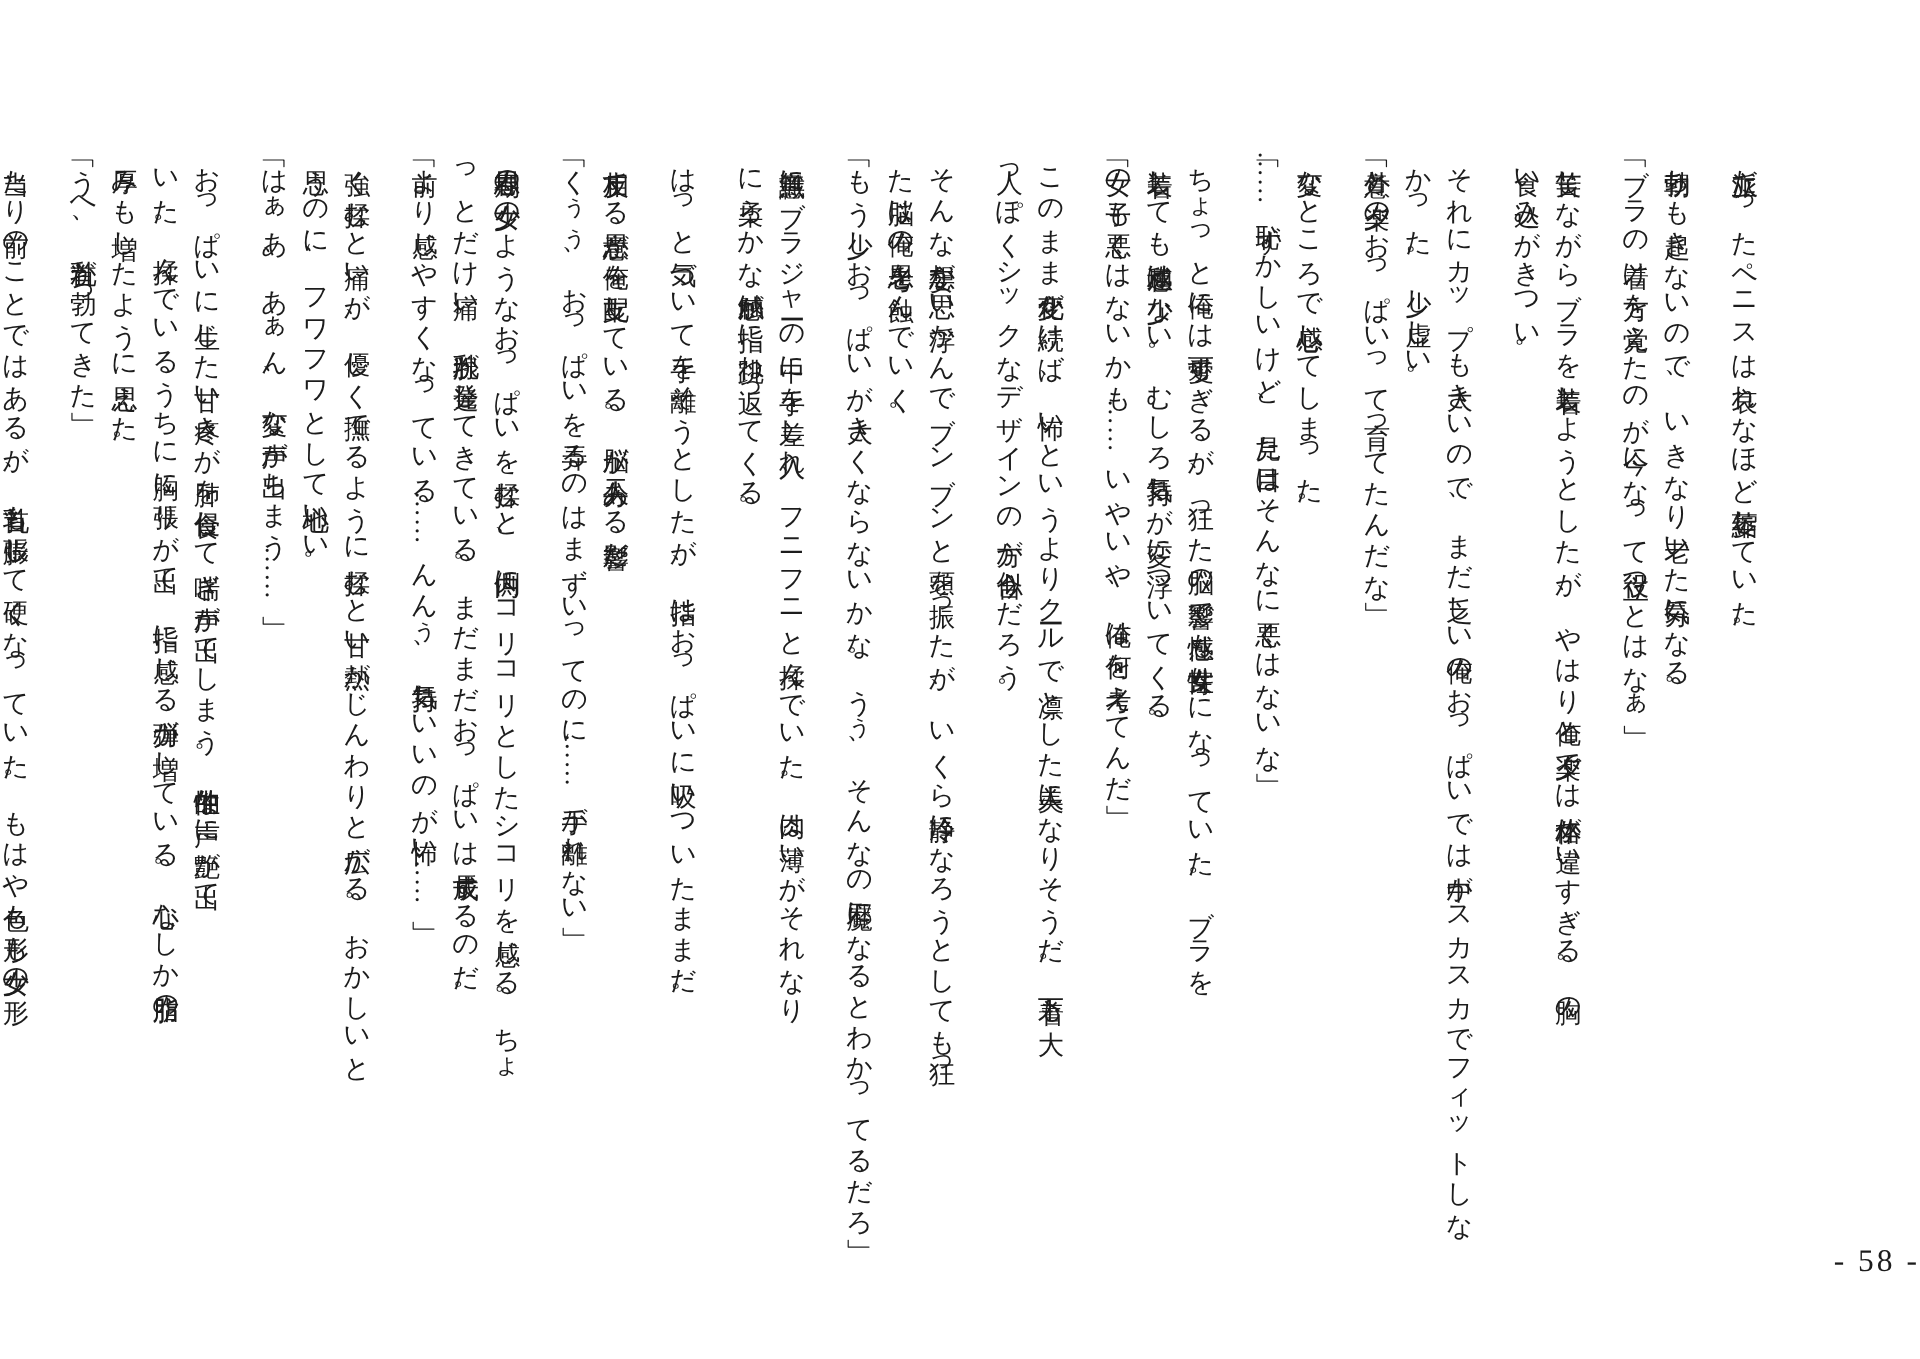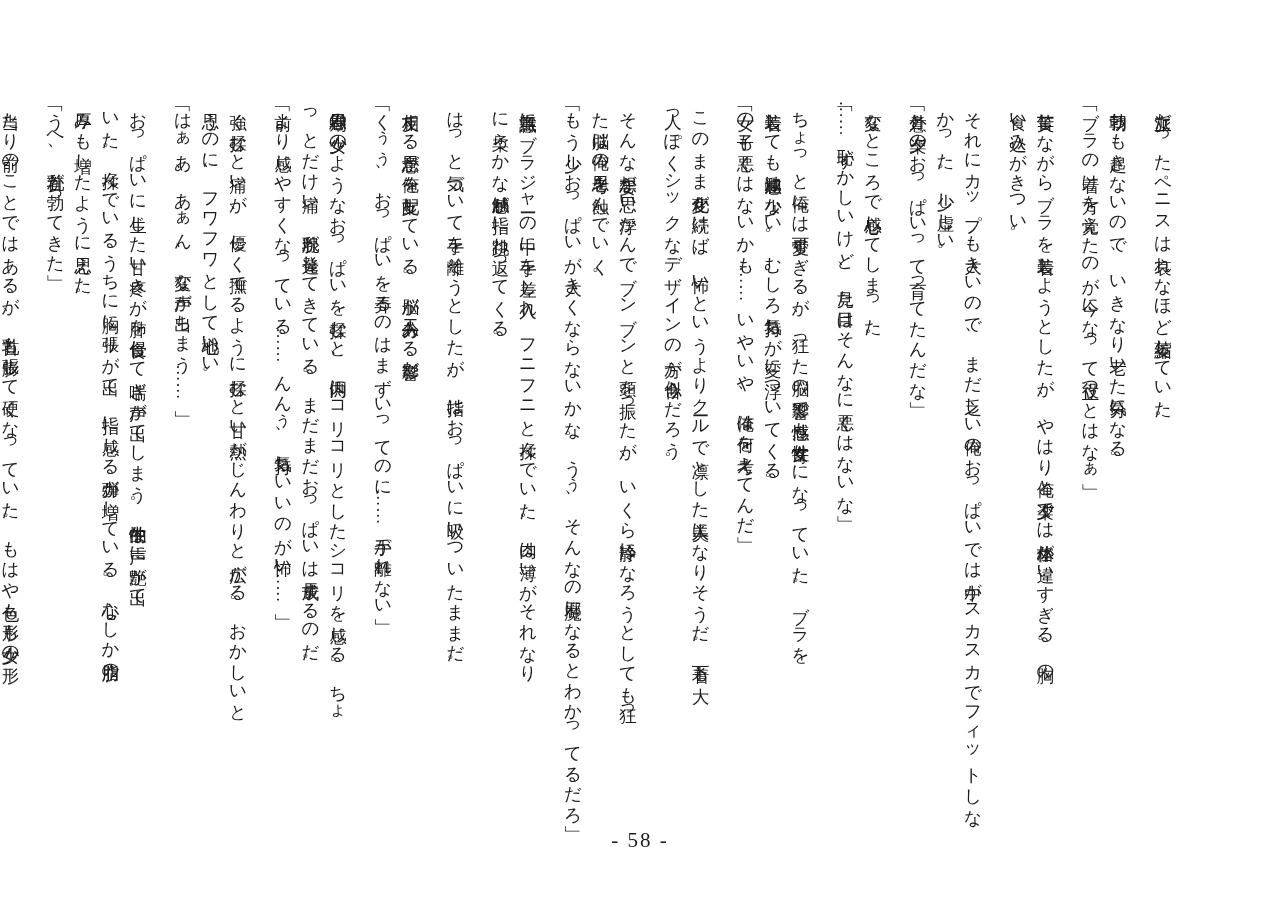--- a/index.html
+++ b/index.html
@@ -39,21 +39,21 @@
     block-size: 27.5px; 
   }
   .line.indent {
     padding-block-start: 1em; 
   }
   .footer {
     position: absolute;
     top: 828px;
     left: 0;
     width: 100%;
-    text-align: center;
+    text-align: right;
     font-size: 21px;
     color: #1c1c1c;
     letter-spacing: 2px;
   }
 </style>
 </head>
 <body>
 
 <div class="page">
   <div class="text-block" id="text-body">

